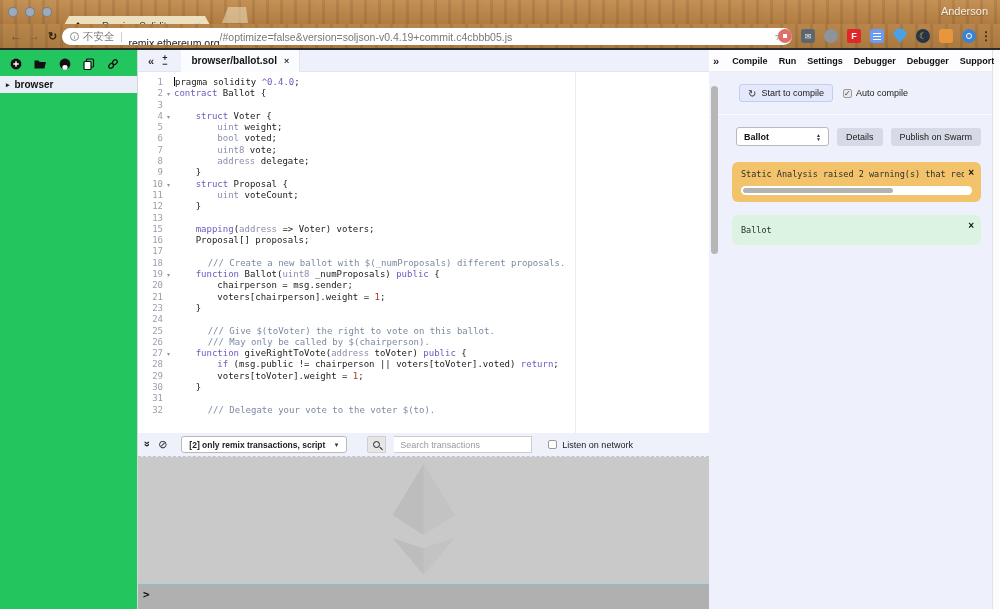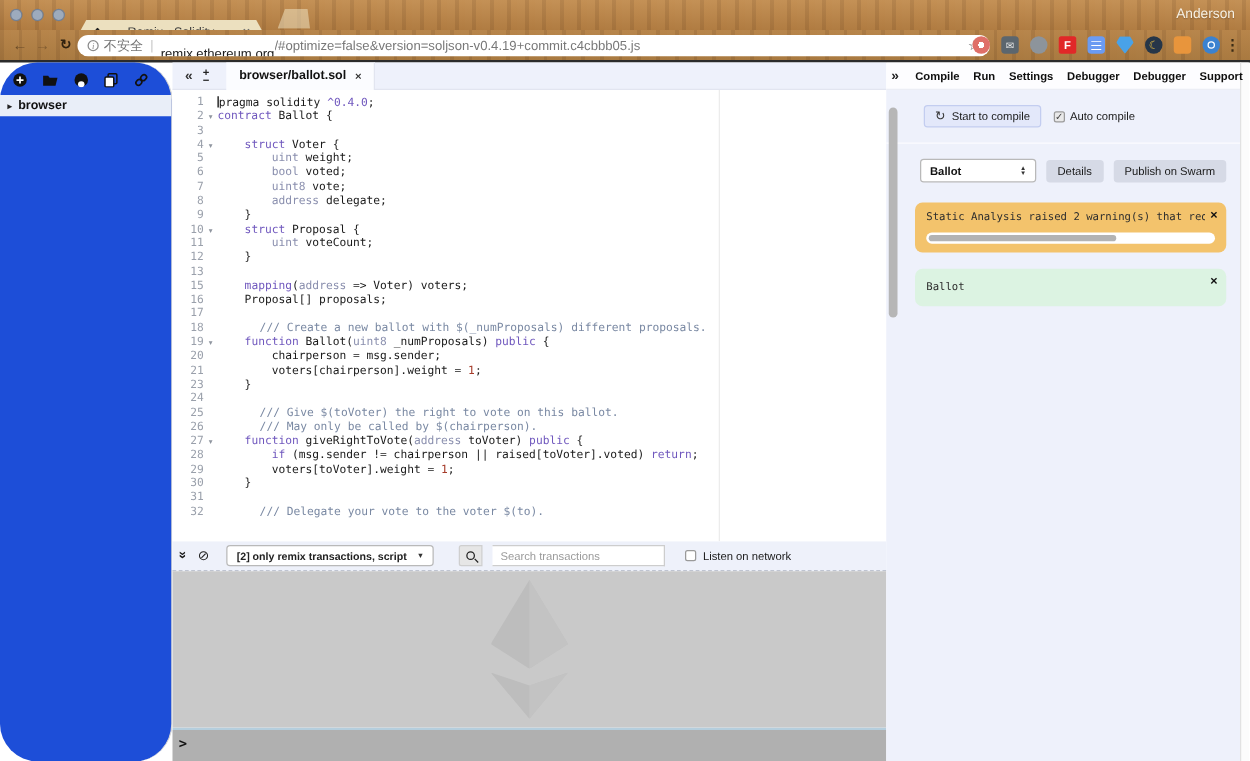--- a/index.html
+++ b/index.html
@@ -48,21 +48,21 @@
   .ext-gem { background:#49a2e8; clip-path:polygon(50% 100%, 0 36%, 22% 0, 78% 0, 100% 36%); }
   .ext-moon { border-radius:50%; background:#263648; color:#f2c340; font-size:9px; line-height:12px; }
   .ext-fox { border-radius:3px; background:#e8953c; }
   .ext-compass { border-radius:50%; background:#3b82d0; }
   .ext-compass i { display:block; width:6px; height:6px; border:1.5px solid #fff; border-radius:50%; }
   .menudots { color:#3a2b16; font-size:12px; font-weight:bold; }
   .chromeline { position:absolute; left:0; top:48px; width:1000px; height:2px; background:#2b2b2b; }
 
   
   .app { position:absolute; left:0; top:50px; width:1000px; height:559px; display:flex; }
-  .sidebar { width:138px; background:#1d4ed8; border-right:1px solid #d6d6d6;border-radius:30px; }
+  .sidebar { width:138px; background:#22c55e; border-right:1px solid #d6d6d6; }
   .editorcol { width:571px; display:flex; flex-direction:column; }
   .rightpanel { width:283px; display:flex; flex-direction:column; position:relative; }
   .rightstrip { width:7px; background:#fcfcfc; border-left:1px solid #e2e2e2; }
 
   
   .sb-tools { display:flex; gap:12px; padding:8px 10px 6px 10px; align-items:center; }
   .sb-tools svg { display:block; }
   .tree-item { display:flex; align-items:center; gap:5px; background:#e9eef8; padding:3px 6px; font-size:10px; font-weight:bold; color:#111; }
   .tree-caret { font-size:7px; color:#222; }
 
@@ -268,21 +268,21 @@
           <div class="cl"><span class="gut"><span class="lnum">17</span><span class="fold"></span></span><span class="ctext"></span></div>
           <div class="cl"><span class="gut"><span class="lnum">18</span><span class="fold"></span></span><span class="ctext"><span>    </span><span class="tok-c">/// Create a new ballot with $(_numProposals) different proposals.</span></span></div>
           <div class="cl"><span class="gut"><span class="lnum">19</span><span class="fold">▾</span></span><span class="ctext"><span>    </span><span class="tok-k">function</span><span> Ballot(</span><span class="tok-t">uint8</span><span> _numProposals) </span><span class="tok-k">public</span><span> {</span></span></div>
           <div class="cl"><span class="gut"><span class="lnum">20</span><span class="fold"></span></span><span class="ctext"><span>        chairperson = msg.sender;</span></span></div>
           <div class="cl"><span class="gut"><span class="lnum">21</span><span class="fold"></span></span><span class="ctext"><span>        voters[chairperson].weight = </span><span class="tok-n">1</span><span>;</span></span></div>
           <div class="cl"><span class="gut"><span class="lnum">23</span><span class="fold"></span></span><span class="ctext"><span>    }</span></span></div>
           <div class="cl"><span class="gut"><span class="lnum">24</span><span class="fold"></span></span><span class="ctext"></span></div>
           <div class="cl"><span class="gut"><span class="lnum">25</span><span class="fold"></span></span><span class="ctext"><span>    </span><span class="tok-c">/// Give $(toVoter) the right to vote on this ballot.</span></span></div>
           <div class="cl"><span class="gut"><span class="lnum">26</span><span class="fold"></span></span><span class="ctext"><span>    </span><span class="tok-c">/// May only be called by $(chairperson).</span></span></div>
           <div class="cl"><span class="gut"><span class="lnum">27</span><span class="fold">▾</span></span><span class="ctext"><span>    </span><span class="tok-k">function</span><span> giveRightToVote(</span><span class="tok-t">address</span><span> toVoter) </span><span class="tok-k">public</span><span> {</span></span></div>
-          <div class="cl"><span class="gut"><span class="lnum">28</span><span class="fold"></span></span><span class="ctext"><span>        </span><span class="tok-k">if</span><span> (msg.sender != chairperson || raised[toVoter].voted) </span><span class="tok-k">return</span><span>;</span></span></div>
+          <div class="cl"><span class="gut"><span class="lnum">28</span><span class="fold"></span></span><span class="ctext"><span>        </span><span class="tok-k">if</span><span> (msg.public != chairperson || voters[toVoter].voted) </span><span class="tok-k">return</span><span>;</span></span></div>
           <div class="cl"><span class="gut"><span class="lnum">29</span><span class="fold"></span></span><span class="ctext"><span>        voters[toVoter].weight = </span><span class="tok-n">1</span><span>;</span></span></div>
           <div class="cl"><span class="gut"><span class="lnum">30</span><span class="fold"></span></span><span class="ctext"><span>    }</span></span></div>
           <div class="cl"><span class="gut"><span class="lnum">31</span><span class="fold"></span></span><span class="ctext"></span></div>
           <div class="cl"><span class="gut"><span class="lnum">32</span><span class="fold"></span></span><span class="ctext"><span>    </span><span class="tok-c">/// Delegate your vote to the voter $(to).</span></span></div>
         </div>
 
       <div class="term-bar">
         <span class="t-chev">«</span>
         <span class="t-clear">⊘</span>
         <span class="t-filter">

